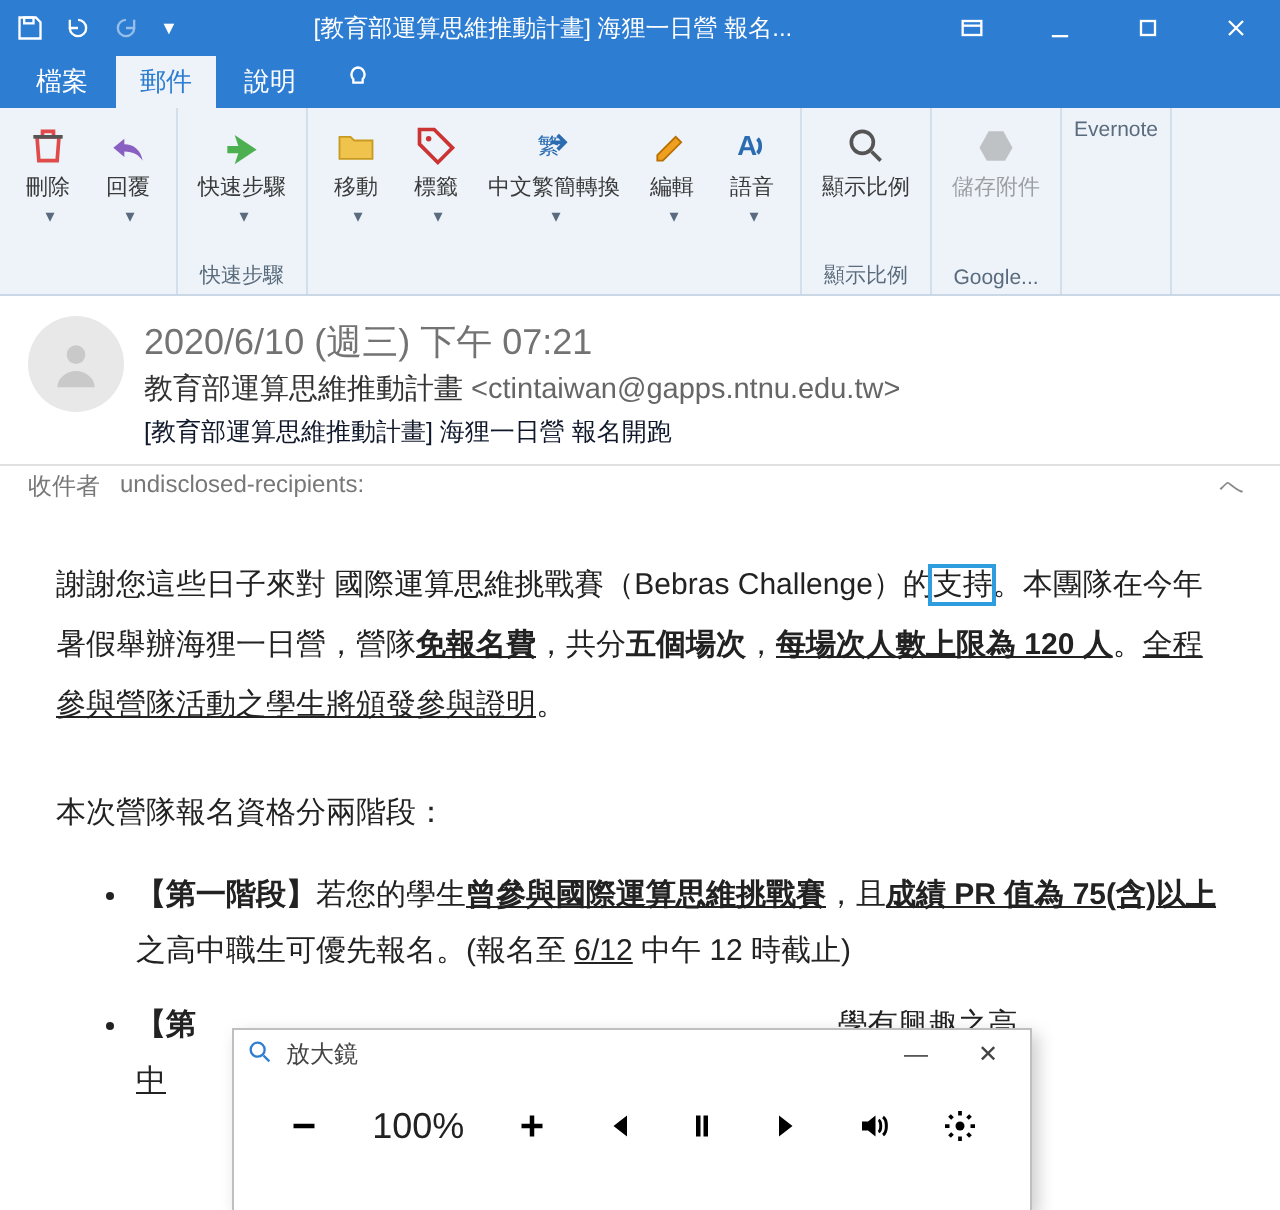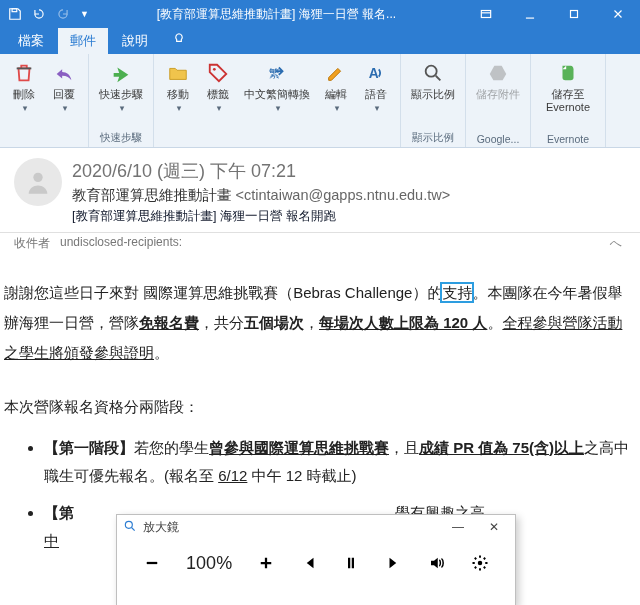--- a/index.html
+++ b/index.html
@@ -30,21 +30,21 @@
 .mailhd{display:flex;padding:10px 14px 6px;gap:10px;border-bottom:1px solid #e0e0e0;position:relative}
 .avatar{width:48px;height:48px;border-radius:50%;background:#e8e8e8;display:flex;align-items:center;justify-content:center}
 .avatar svg{width:28px;height:28px;fill:#c9c9c9}
 .hdinfo{flex:1;font-size:13px;color:#555;line-height:1.5}
 .date{color:#737373;font-size:18px}
 .from{color:#333;font-size:14.5px}
 .subj{color:#0f172a;font-size:12.5px}
 .recip{padding:2px 14px 8px;font-size:12px;color:#777;display:flex;gap:10px;position:relative}
 .chev{position:absolute;right:18px;color:#888;font-size:12px}
 
-.mailbody{padding:18px 4px;font-size:15px;color:#222;line-height:2.0}
+.mailbody{padding:18px 28px;font-size:15px;color:#222;line-height:2.0}
 .mailbody p{margin-bottom:12px}
 .hl{outline:2px solid #2d9de0;outline-offset:0}
 ul{list-style:disc;padding-left:40px}
 li{margin-bottom:8px;line-height:1.9}
 u{text-decoration:underline}
 b{font-weight:700}
 
 .mag{position:absolute;left:116px;top:514px;width:400px;height:92px;background:#fff;border:1px solid #bfbfbf;box-shadow:3px 3px 8px rgba(0,0,0,.2);font-size:12px}
 .mag-tb{height:24px;display:flex;align-items:center;padding:0 6px;color:#444;gap:6px}
 .mag-tb .sp{flex:1}
@@ -228,31 +228,20 @@
             <svg viewBox="0 0 24 24">
               <path d="M8 4h8l5 9-4 7H7l-4-7z" fill="#888"></path>
             </svg>
           </div>
           <span>儲存附件</span>
         </div>
     </div>
     <div class="grp-label">Google...</div>
   </div>
   <div class="grp">
-    <div class="grp-top">
-      <div class="rbtn">
-          <div class="ricon">
-            <svg viewBox="0 0 24 24">
-              <path d="M6 4h9c2 0 3 2 3 4v9c0 2-1 3-3 3H9c-2 0-3-1-3-3z" fill="#59b259"></path>
-              <path d="M10 4v4H6" fill="#fff"></path>
-            </svg>
-          </div>
-          <span style="white-space:normal;width:54px">儲存至Evernote</span>
-        </div>
-    </div>
     <div class="grp-label">Evernote</div>
   </div>
 </div>
 
 <div class="mailhd">
   <div class="avatar">
       <svg viewBox="0 0 24 24">
         <circle cx="12" cy="8" r="4"></circle>
         <path d="M4 22c0-4 4-7 8-7s8 3 8 7z"></path>
       </svg>

